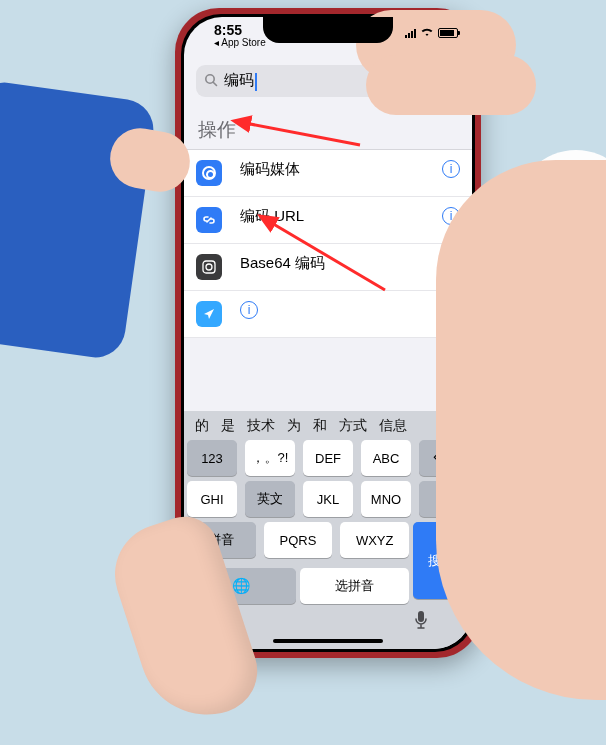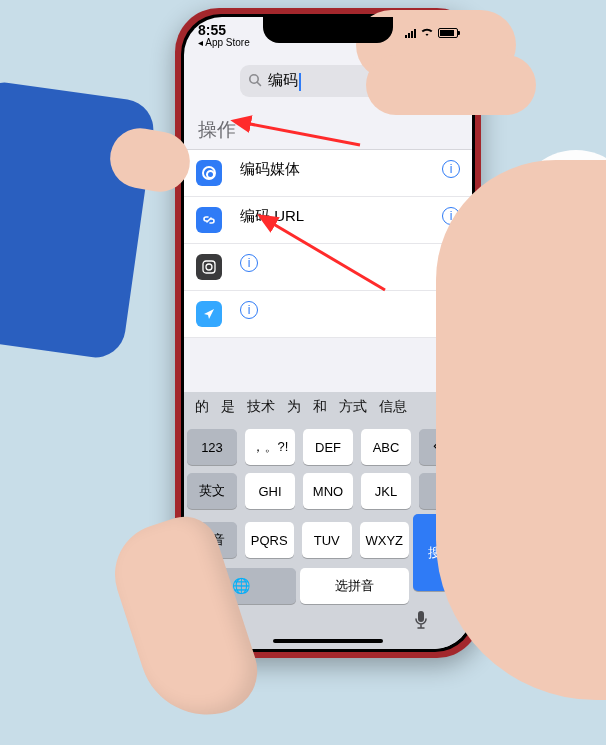--- a/index.html
+++ b/index.html
@@ -15,63 +15,63 @@
   }
   .screen {
     width: 100%; height: 100%; background: #f2f2f7; border-radius: 38px;
     position: relative; overflow: hidden;
   }
   .notch {
     position: absolute; top: 0; left: 50%; transform: translateX(-50%);
     width: 130px; height: 26px; background: #000; border-radius: 0 0 16px 16px; z-index: 30;
   }
   .status-bar {
-    position: absolute; top: 0; left: 0; right: 0; height: 40px; display: flex;
+    position: absolute; top: 0; left: 16px; right: 0; height: 40px; display: flex;
     justify-content: space-between; align-items: flex-start; padding: 6px 14px 0;
     font-size: 12px; font-weight: 700; z-index: 25;
   }
   .sb-left { display:flex; flex-direction:column; line-height:1.05; }
   .sb-time { font-size: 14px; }
   .sb-back { font-size: 10px; font-weight:400; }
   .sb-back::before { content:"◂ "; }
   .sb-right { display:flex; gap:4px; align-items:center; padding-top:4px;}
   .sigbar { display:flex; gap:1px; align-items:flex-end;}
   .sigbar span{display:block;width:2px;background:#000;}
   .sigbar span:nth-child(1){height:3px}.sigbar span:nth-child(2){height:5px}
   .sigbar span:nth-child(3){height:7px}.sigbar span:nth-child(4){height:9px}
   .wifi{font-size:11px;}
   .batt{width:20px;height:10px;border:1px solid #000;border-radius:2px;position:relative;}
   .batt::after{content:"";position:absolute;right:-3px;top:2px;width:2px;height:4px;background:#000;border-radius:0 1px 1px 0;}
   .batt div{position:absolute;left:1px;top:1px;bottom:1px;width:80%;background:#000;}
 
   .content { position:absolute; inset:0; padding-top:42px; display:flex; flex-direction:column; }
 
   .search-row{ display:flex; align-items:center; gap:8px; padding:6px 12px 10px; }
-  .search-box{ flex:1; background:#e2e2e7; border-radius:9px; height:32px; display:flex; align-items:center; padding:0 8px; gap:6px;margin-left:44px;}
+  .search-box{ flex:1; background:#e2e2e7; border-radius:9px; height:32px; display:flex; align-items:center; padding:0 8px; gap:6px;}
   .search-mag{ color:#8a8a8e; font-size:14px;}
   .search-text{ flex:1; font-size:15px; color:#000;}
   .caret{ display:inline-block; width:2px; height:18px; background:#2f7bf6; margin-left:1px; vertical-align:middle;}
   .search-clear{ width:16px; height:16px; border-radius:50%; background:#aeaeb2; color:#fff; font-size:11px; line-height:16px; text-align:center;}
   .cancel-btn{ color:#2f7bf6; font-size:15px; }
 
   .sec-head{ font-size:19px; color:#6d6d72; padding:10px 14px 6px; }
   .list{ background:#fff; border-top:.5px solid #d6d6db; }
   .item{ display:flex; align-items:flex-start; padding:10px 12px; border-bottom:.5px solid #e6e6ea; gap:18px;}
   .ic{ width:26px; height:26px; border-radius:6px; display:flex; align-items:center; justify-content:center; color:#fff; font-size:14px; flex-shrink:0;}
   .ic-blue{background:#2f7bf6;} .ic-gray{background:#3a3a3c;} .ic-nav{background:#34a8ff;}
   .ic-ring{ width:14px;height:14px;border:2px solid #fff;border-radius:50%;}
   .ic-ring::before{content:"";display:block;width:5px;height:5px;border:2px solid #fff;border-radius:50%;margin:1.5px;}
   .item-label{ flex:1; font-size:15px; color:#000;}
   .info{ width:18px;height:18px;border:1.5px solid #2f7bf6;border-radius:50%;color:#2f7bf6;font-size:12px;line-height:16px;text-align:center;}
 
   .keyboard{ margin-top:auto; background:#d1d4da; padding:4px 3px 6px; }
   .cand{ display:flex; padding:2px 2px 5px; font-size:14px; color:#111; align-items:center;}
   .cand span{ padding:0 6px;}
   .cand .chev{ margin-left:auto; color:#888; padding:0 10px;}
-  .krow{ display:flex; gap:8px; margin-bottom:5px;margin-top:8px;}
+  .krow{ display:flex; gap:8px; margin-bottom:5px;}
   .key{ flex:1; height:36px; border-radius:5px; display:flex; align-items:center; justify-content:center; font-size:13px; box-shadow:0 1px 0 rgba(0,0,0,.25);}
   .kw{ background:#fff; color:#000;}
   .kg{ background:#b3b8c1; color:#000;}
   .kbl{ background:#2f7bf6; color:#fff; height:77px;}
   .r4{ display:flex; gap:4px;}
   .r4 .col{ display:flex; flex-direction:column; gap:5px; flex:1;}
   .bottom-row{ display:flex; gap:4px;}
   .key.space{ flex:2.2;}
   .key.small{font-size:15px;}
   .home-ind{ width:110px; height:4px; background:#000; border-radius:3px; margin:4px auto 0;}
@@ -162,20 +162,21 @@
           <span class="item-label">编码 URL</span>
           <span class="info">i</span>
         </div>
         <div class="item">
           <div class="ic ic-gray">
             <svg width="16" height="16" viewBox="0 0 16 16">
                   <rect x="2" y="2" width="12" height="12" rx="3" fill="none" stroke="#fff" stroke-width="1.3"></rect>
                   <circle cx="8" cy="8" r="3" fill="none" stroke="#fff" stroke-width="1.3"></circle>
                 </svg>
           </div>
+          <span class="item-label">Base64 编码</span>
           <span class="info">i</span>
         </div>
         <div class="item">
           <div class="ic ic-nav">
             <svg width="14" height="14" viewBox="0 0 14 14">
                   <path d="M2 7L12 2L7 12L6 8z" fill="#fff"></path>
                 </svg>
           </div>
           <span class="info">i</span>
         </div>
@@ -193,32 +194,31 @@
           <span class="chev">⌄</span>
         </div>
         <div class="krow">
           <div class="key kg">123</div>
           <div class="key kw">，。?!</div>
           <div class="key kw">DEF</div>
           <div class="key kw">ABC</div>
           <div class="key kg small">⌫</div>
         </div>
         <div class="krow">
+          <div class="key kw">GHI</div>
           <div class="key kg">英文</div>
-          <div class="key kw">GHI</div>
+          <div class="key kw">JKL</div>
           <div class="key kw">MNO</div>
-          <div class="key kw">JKL</div>
           <div class="key kg small">^^</div>
         </div>
         <div class="r4">
           <div class="col">
             <div class="krow" style="margin-bottom:5px">
               <div class="key kg">拼音</div>
               <div class="key kw">PQRS</div>
-              <div class="key kw">TUV</div>
               <div class="key kw">WXYZ</div>
             </div>
             <div class="bottom-row">
               <div class="key kg small">🌐</div>
               <div class="key kw">选拼音</div>
             </div>
           </div>
           <div style="width:56px">
             <div class="key kbl">搜索</div>
           </div>

